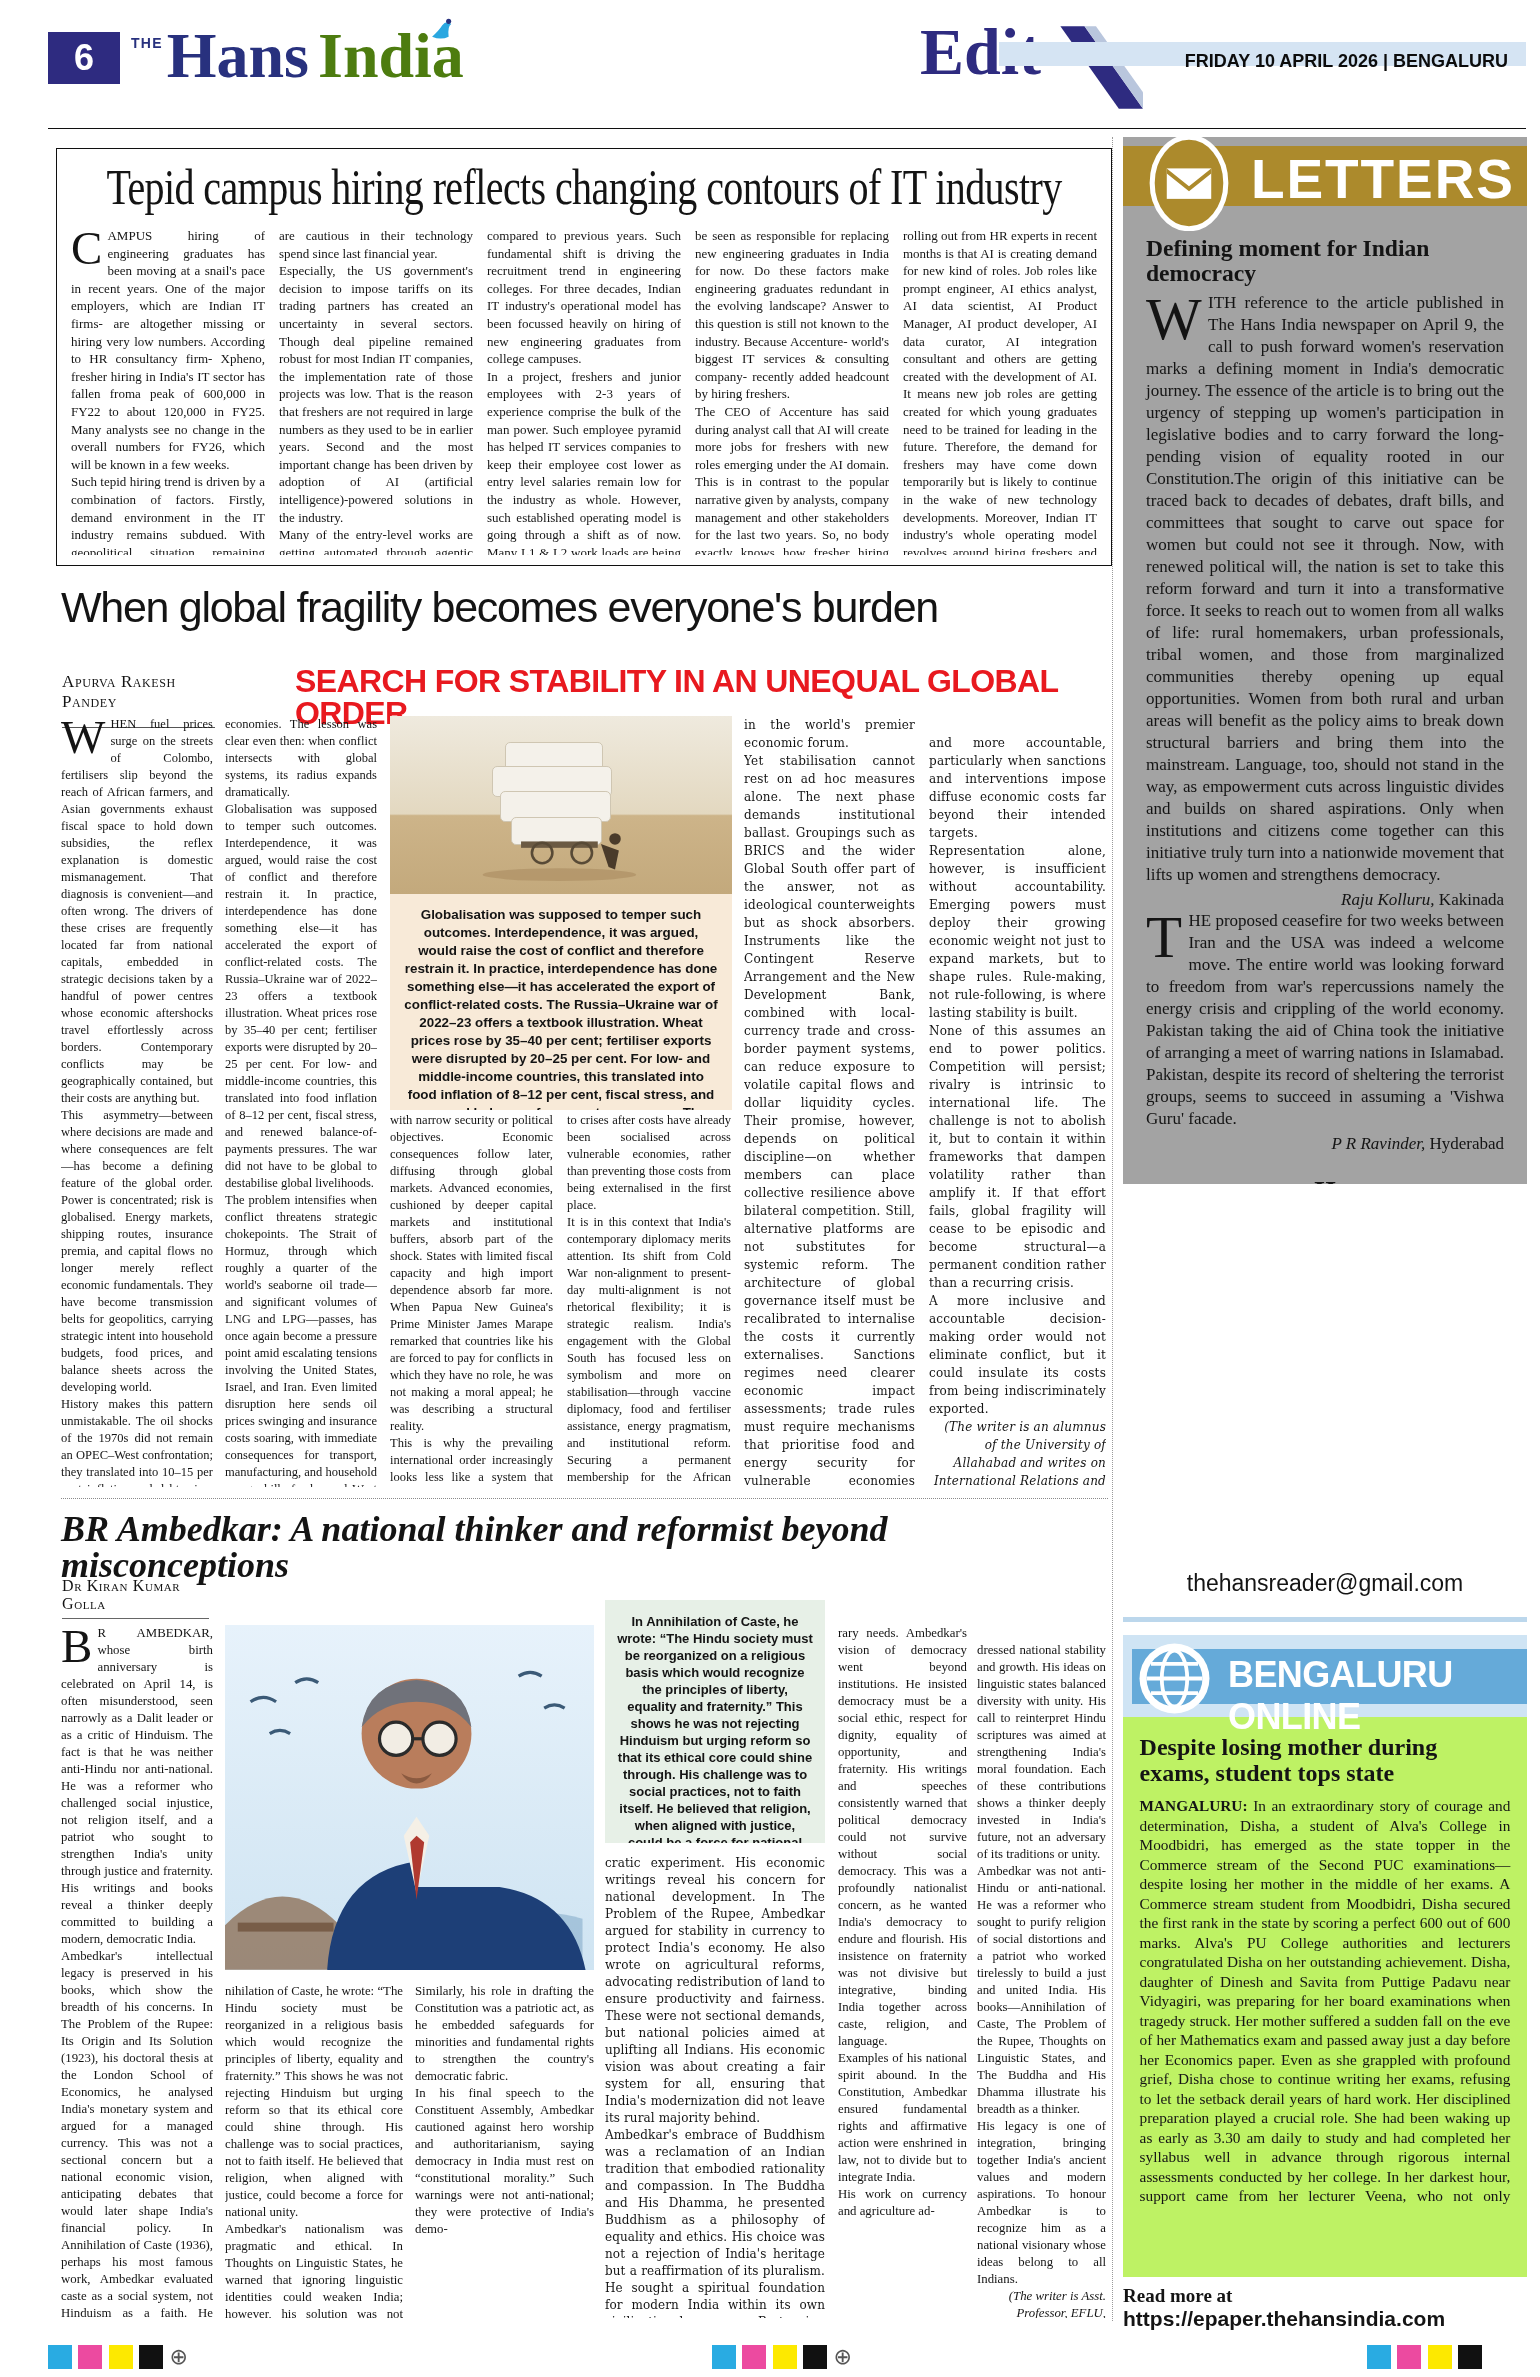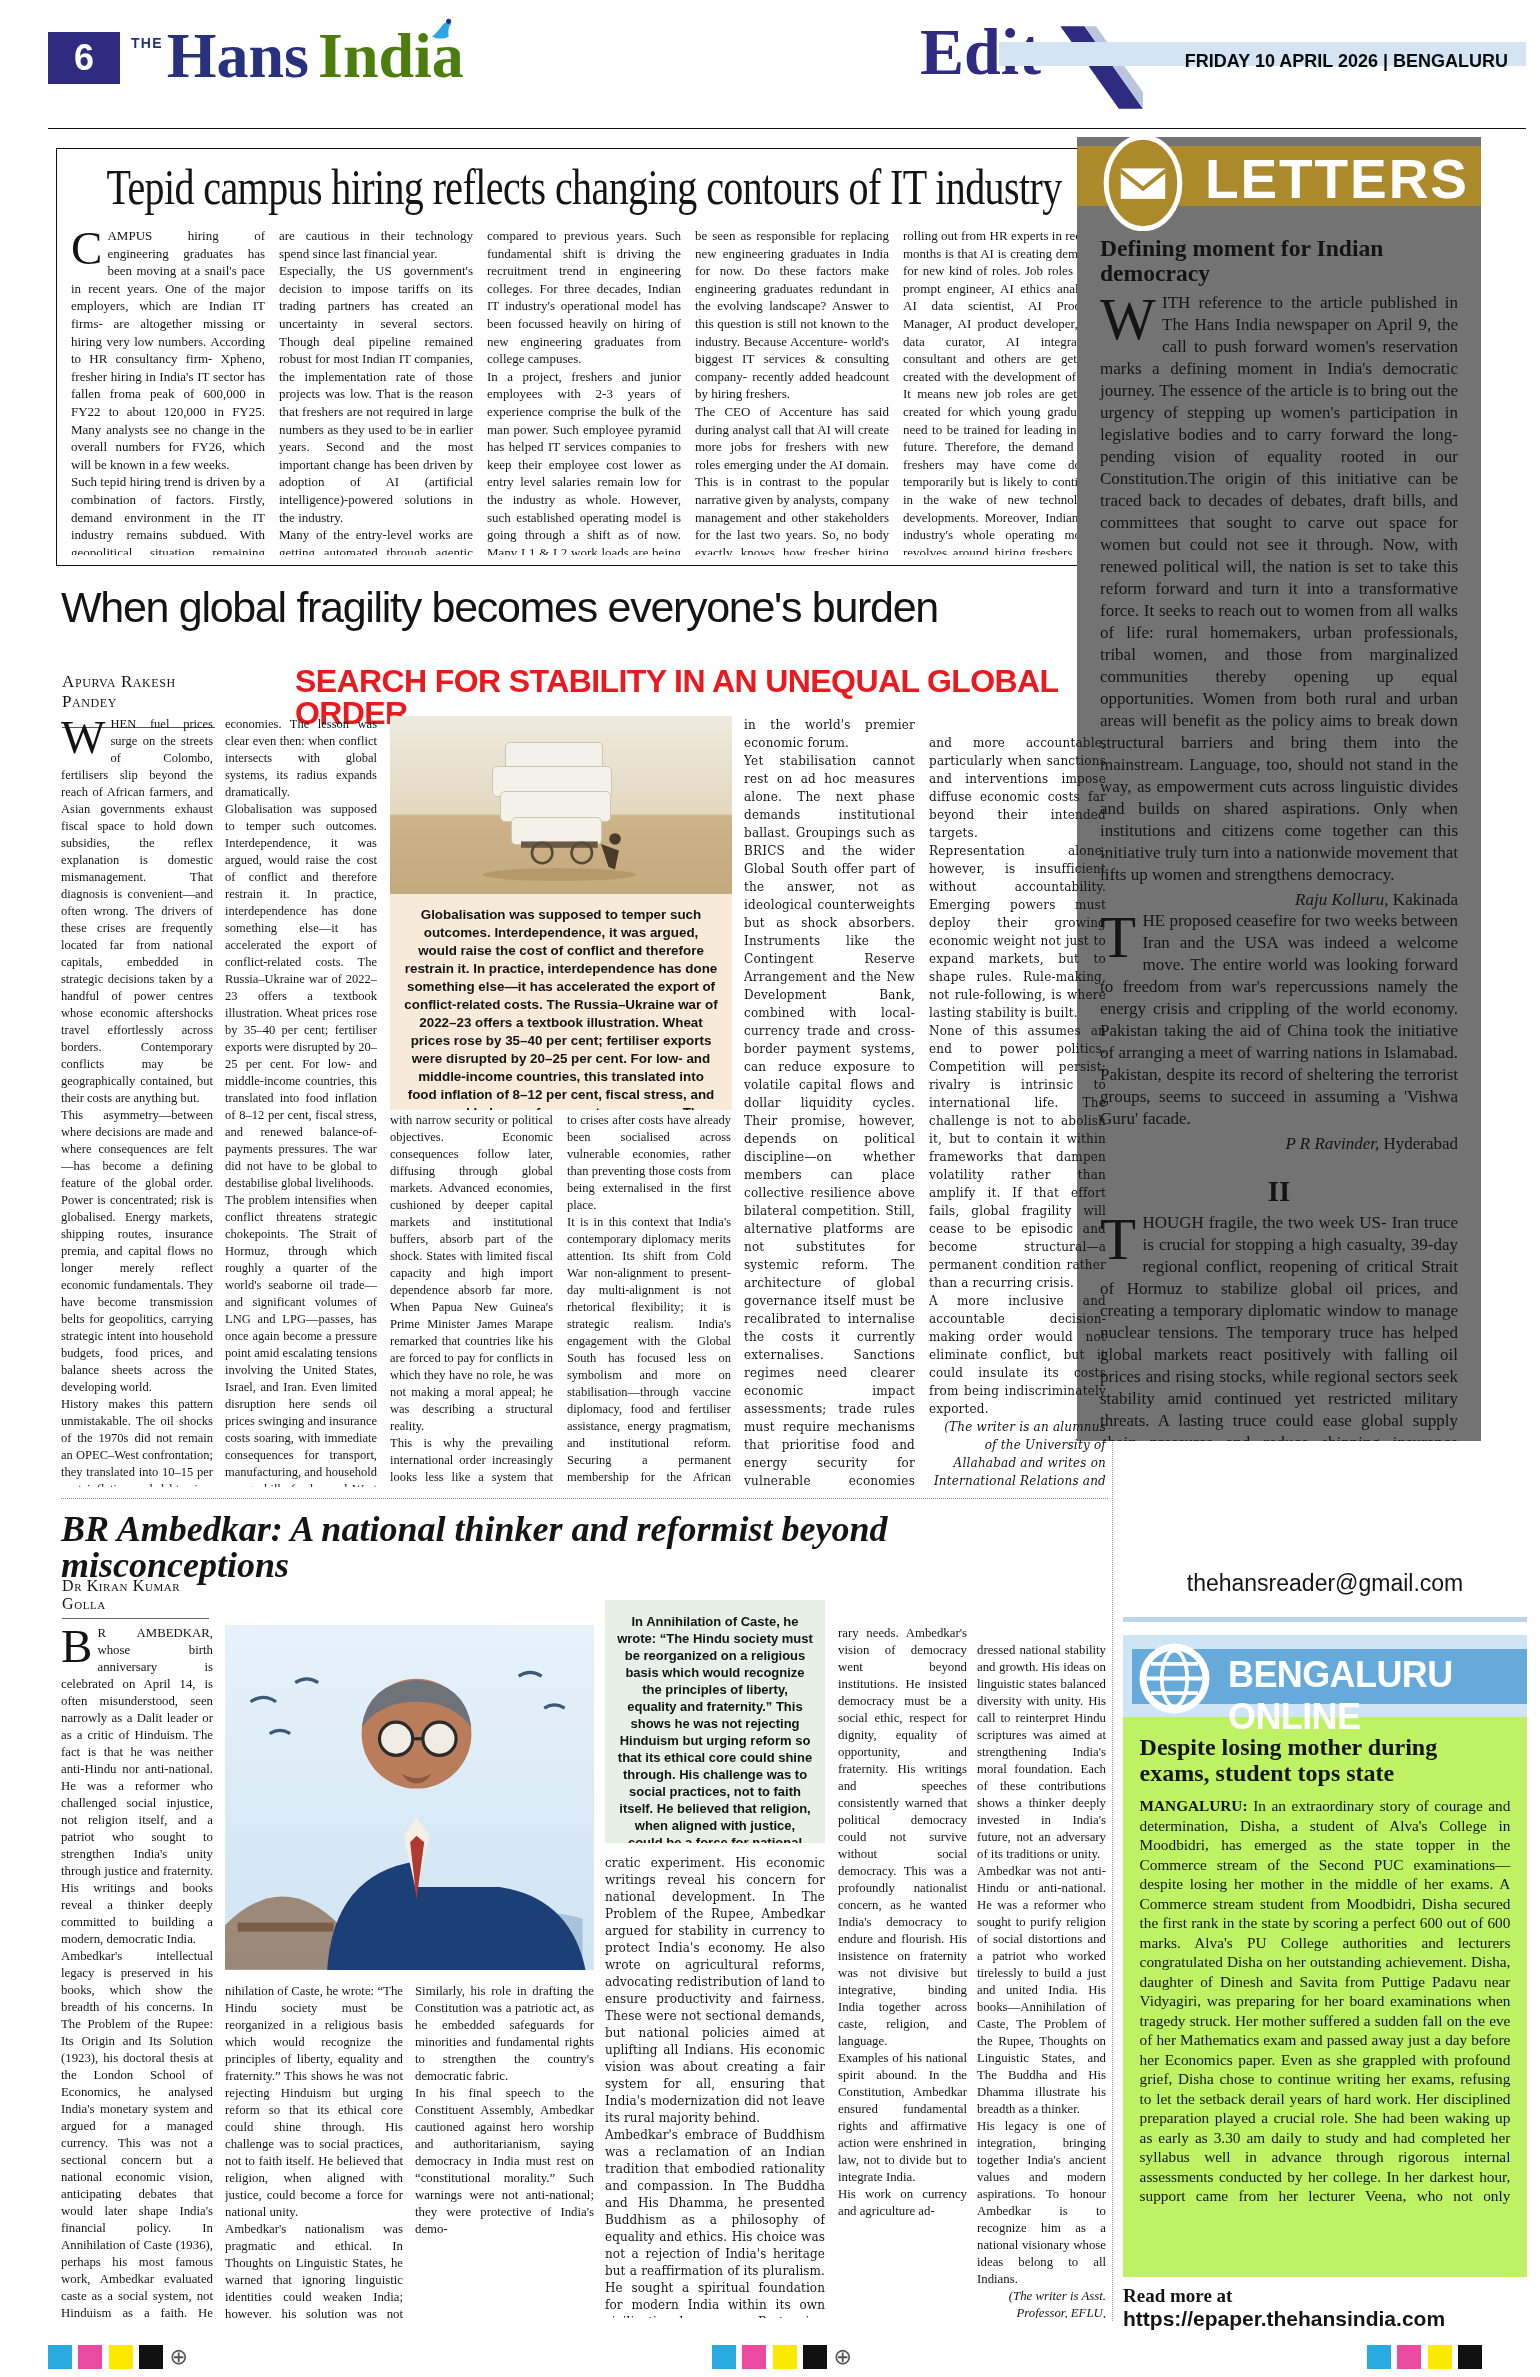--- a/index.html
+++ b/index.html
@@ -29,21 +29,21 @@
   .a1box{left:56px;top:148px;width:1054px;height:416px;border:1.9px solid #101010;background:#fff;}
   .a1head{position:absolute;left:0;right:0;top:9px;text-align:center;
           font-size:40px;font-weight:normal;font-family:"Liberation Serif",serif;
           transform:scaleY(1.25);transform-origin:top;letter-spacing:-0.6px;}
   .a1cols{position:absolute;left:14px;right:14px;top:78px;bottom:10.2px;display:flex;gap:14px;}
   .a1col{flex:1;font-size:13px;line-height:17.6px;}
   .dc::first-letter{float:left;font-size:47px;line-height:37px;padding:2.6px 5.1px 0 0;font-weight:normal;}
 
   
   .rail-divider{left:1112px;top:137px;height:2184px;width:0;border-left:1.9px dotted #9a9a9a;}
-  .letters{left:1077px;top:137px;width:404px;height:1304px;background:#737373;}
+  .letters{left:1123px;top:137px;width:404px;height:1047px;background:#a3a3a3;}
   .letters-band{position:absolute;left:0;top:9px;right:0;height:60px;background:#ac8a2c;}
   .letters-band .word{position:absolute;left:128px;top:1.3px;color:#fff;
        font-family:"Liberation Sans",sans-serif;font-weight:bold;font-size:55px;letter-spacing:1.9px;}
   .env{position:absolute;left:25.5px;top:-11.5px;}
   .lt-item{padding:0 23px;}
   .lt-h{font-size:23.6px;font-weight:bold;margin:22px 0 6.4px 0;line-height:1.05;}
   .lt-h.center{text-align:center;font-size:29px;}
   .lt-b{font-size:17px;line-height:22px;}
   .lt-b.dcL::first-letter{float:left;font-size:59px;line-height:46px;padding:3.8px 6.4px 0 0;}
   .lt-sig{text-align:right;font-size:17px;margin-top:3.8px;}

